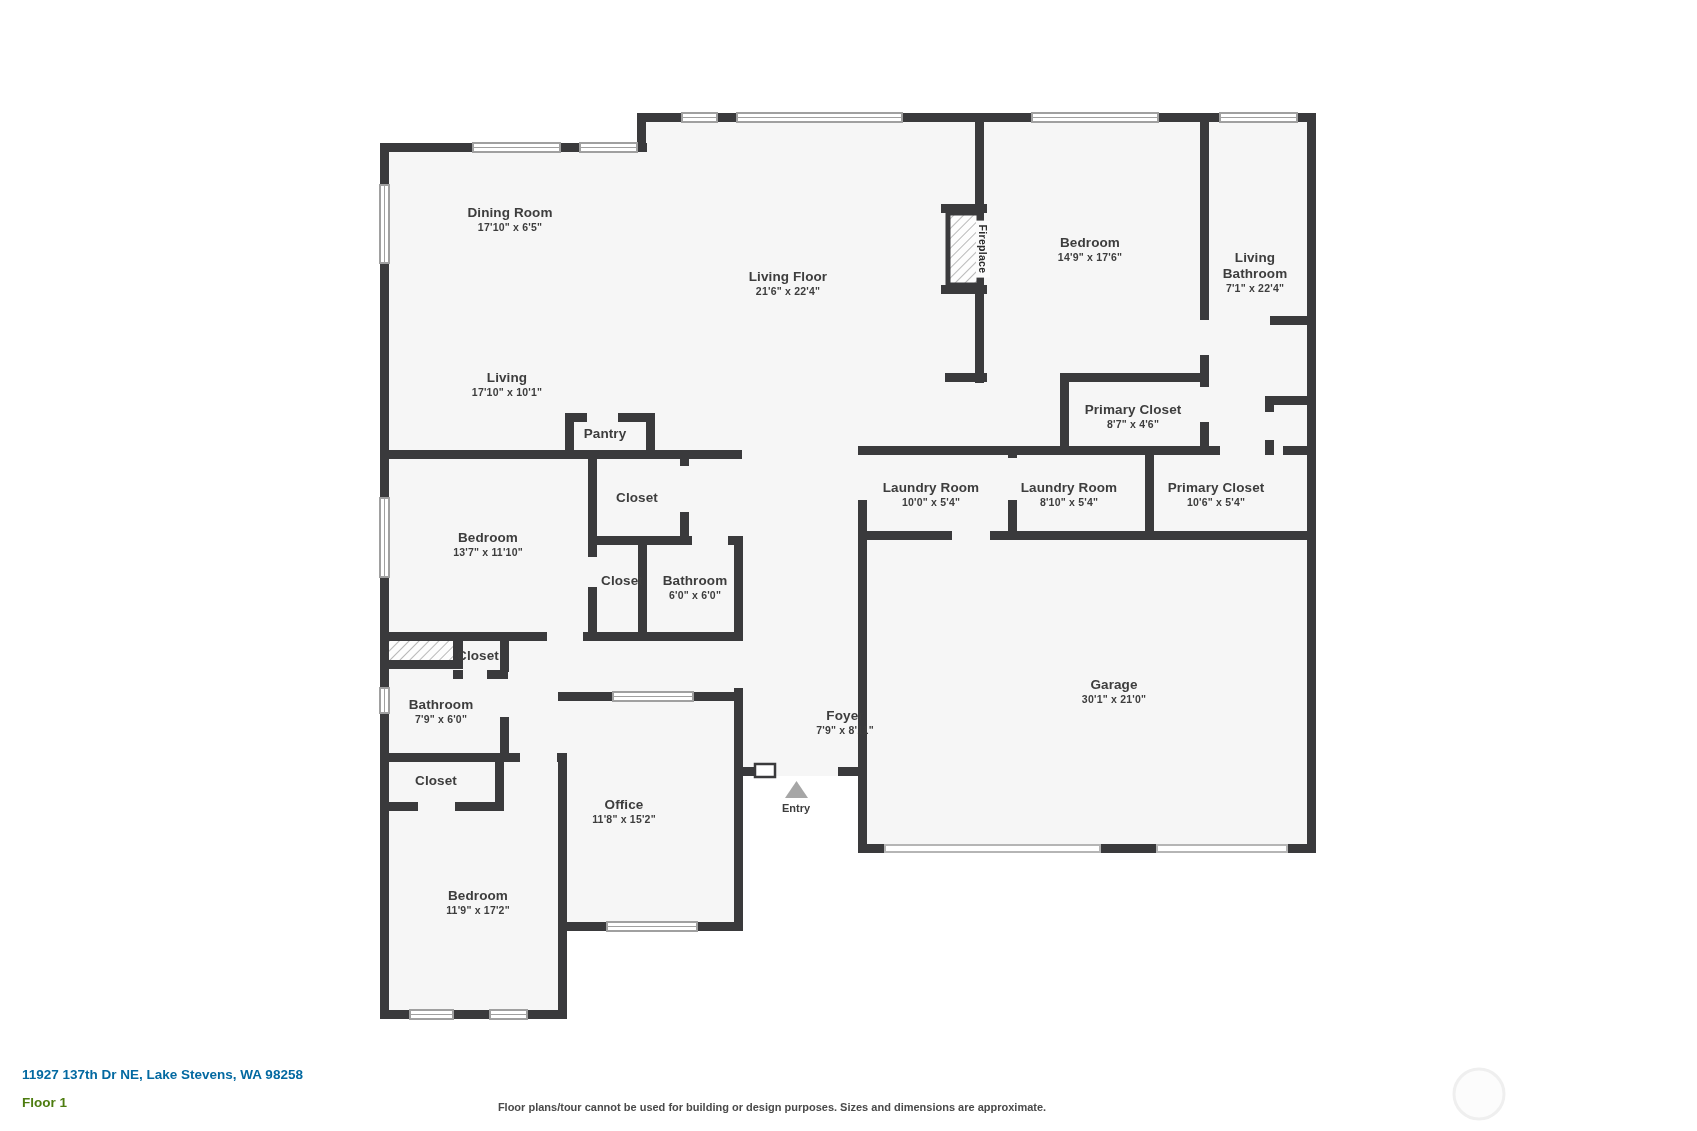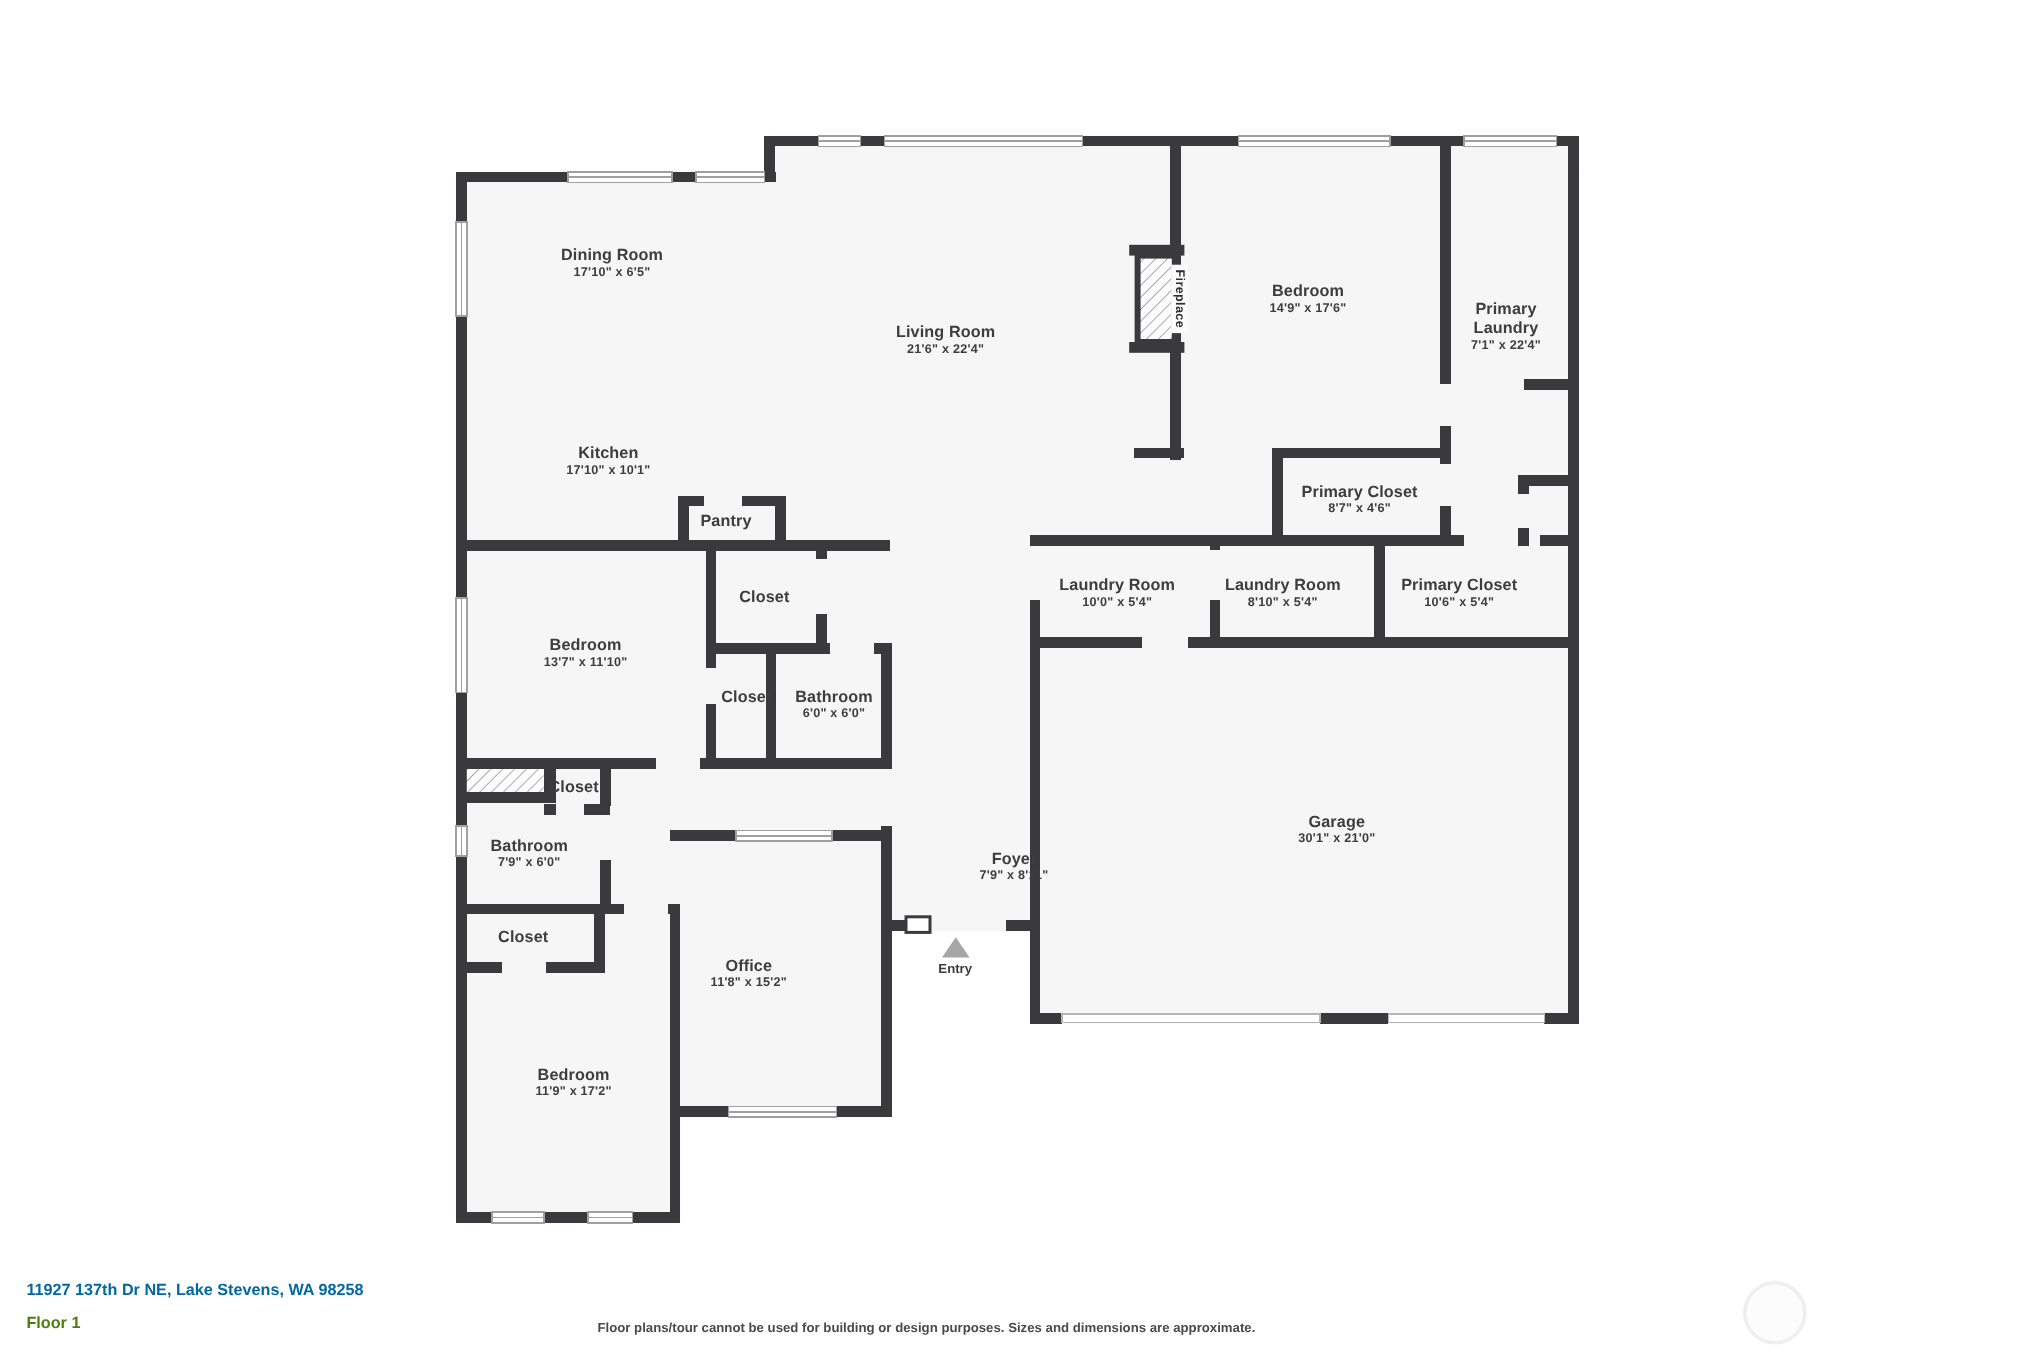--- a/index.html
+++ b/index.html
@@ -185,37 +185,37 @@
       <circle cx="1479" cy="1094" r="25" fill="#fcfcfc" stroke="#efefef" stroke-width="3"></circle>
     </g>
   </svg>
 
   <div class="labels">
     <div class="room-label" style="left:510px;top:219px">
       <div class="rname">Dining Room</div>
       <div class="rdims">17'10" x 6'5"</div>
     </div>
     <div class="room-label" style="left:507px;top:384px">
-      <div class="rname">Kitchen</div>
+      <div class="rname">Living</div>
       <div class="rdims">17'10" x 10'1"</div>
     </div>
     <div class="room-label" style="left:788px;top:283px">
-      <div class="rname">Living Room</div>
+      <div class="rname">Living Floor</div>
       <div class="rdims">21'6" x 22'4"</div>
     </div>
     <div class="room-label" style="left:605px;top:434px">
       <div class="rname">Pantry</div>
       <div class="rdims"></div>
     </div>
     <div class="room-label" style="left:1090px;top:249px">
       <div class="rname">Bedroom</div>
       <div class="rdims">14'9" x 17'6"</div>
     </div>
     <div class="room-label wrap" style="left:1255px;top:272px">
-      <div class="rname">Primary Laundry</div>
+      <div class="rname">Living Bathroom</div>
       <div class="rdims">7'1" x 22'4"</div>
     </div>
     <div class="room-label" style="left:1133px;top:416px">
       <div class="rname">Primary Closet</div>
       <div class="rdims">8'7" x 4'6"</div>
     </div>
     <div class="room-label" style="left:931px;top:494px">
       <div class="rname">Laundry Room</div>
       <div class="rdims">10'0" x 5'4"</div>
     </div>

